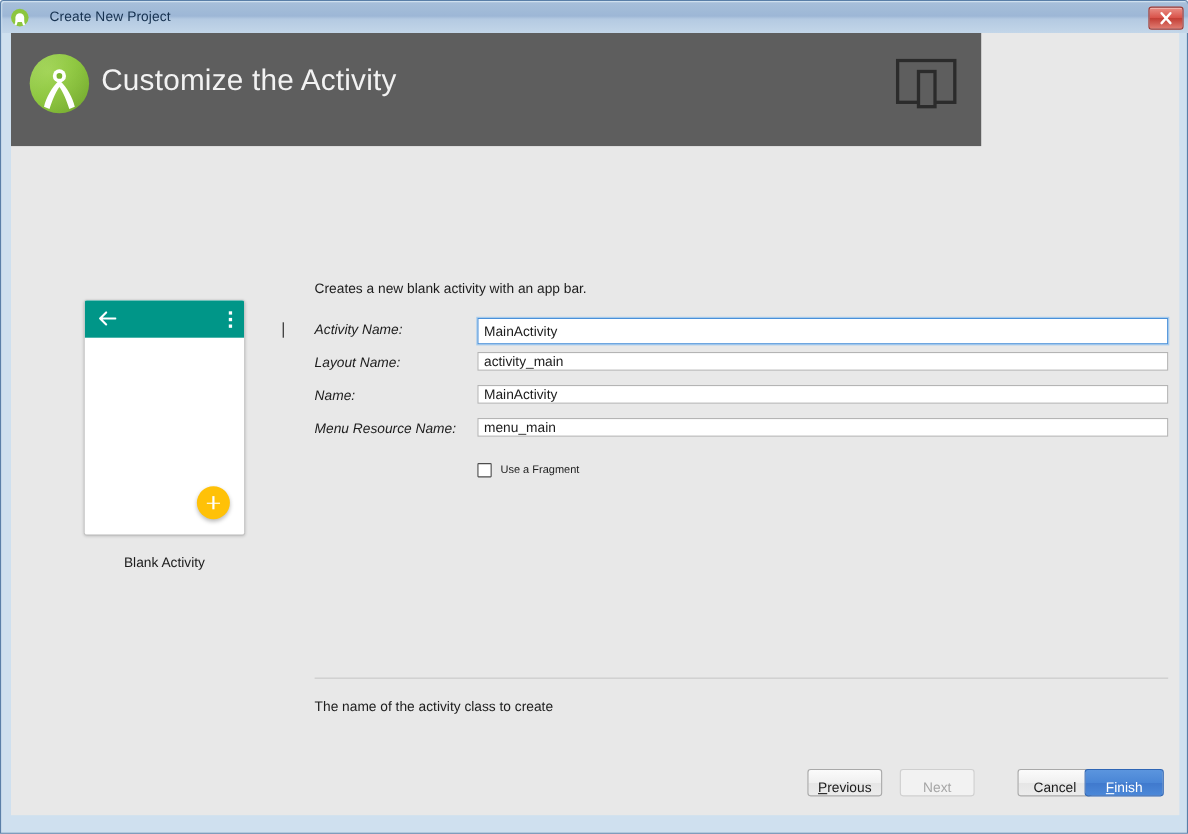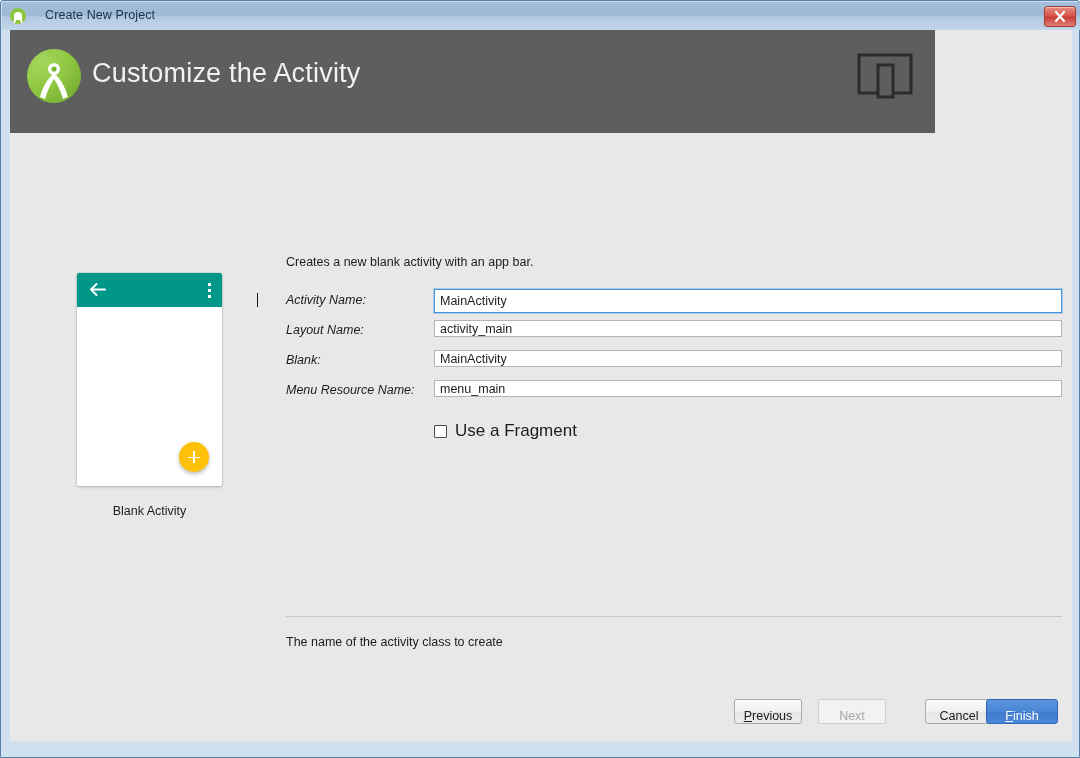--- a/index.html
+++ b/index.html
@@ -92,21 +92,20 @@
     background: #e8e8e8;
   }
 
   
   .header-band {
     position: absolute;
     left: 0; top: 0;
     width: 882px;
     height: 103px;
     background: #5e5e5e;
-    padding-left: 43px;
   }
   .as-logo {
     position: absolute;
     left: 17px; top: 19px;
     width: 54px; height: 54px;
   }
   .as-logo .lcircle {
     position: absolute;
     left: 0; top: 0;
     width: 54px; height: 54px;
@@ -255,21 +254,21 @@
   .cbox {
     width: 13px; height: 13px;
     box-sizing: border-box;
     background: #ffffff;
     border: 1px solid #4c4c4c;
     border-radius: 1px;
     cursor: pointer;
   }
   .cbox-label {
     margin-left: 8px;
-    font-size: 17px;
+    font-size: 10px;
     color: #1c1c1c;
   }
 
   .divider {
     position: absolute;
     left: 276px; top: 483px;
     width: 776px;
     height: 1px;
     background: #c8c8c8;
   }
@@ -395,21 +394,21 @@
         <input class="form-input focused" type="text" value="MainActivity" style="">
       </div>
       <div class="caret"></div>
 
       <div class="form-row" style="top:187px;">
         <span class="form-label">Layout Name:</span>
         <input class="form-input" type="text" value="activity_main" style="">
       </div>
 
       <div class="form-row" style="top:217px;">
-        <span class="form-label">Blank:</span>
+        <span class="form-label">Name:</span>
         <input class="form-input" type="text" value="MainActivity" style="">
       </div>
 
       <div class="form-row" style="top:247px;">
         <span class="form-label">Menu Resource Name:</span>
         <input class="form-input" type="text" value="menu_main" style="">
       </div>
 
       <div class="checkbox-row">
         <span class="cbox"></span>

